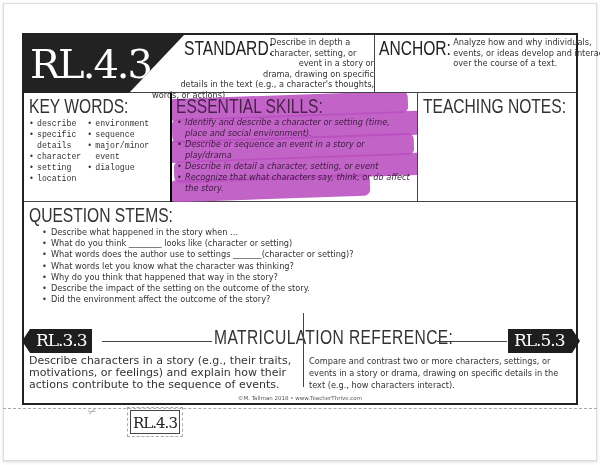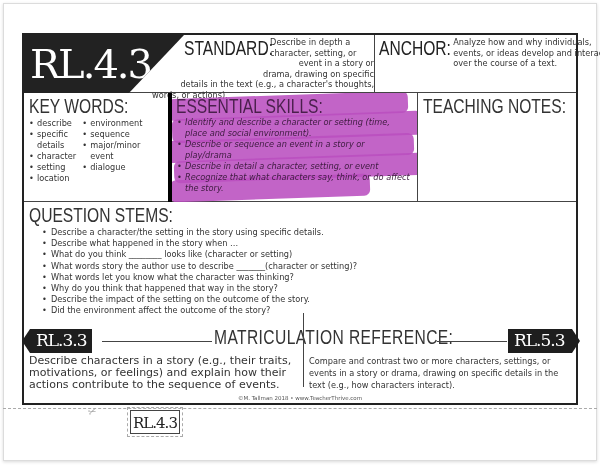--- a/index.html
+++ b/index.html
@@ -22,24 +22,24 @@
   .standard-head { float: left; font-family: "Liberation Sans", sans-serif; font-size: 20px; line-height: 22px;
     transform: scaleX(0.78); transform-origin: left; margin-right: -28px; color: #222; letter-spacing: 0; }
   .std-line { display: block; text-align: right; }
   .anchor { position: absolute; left: 350px; top: 0; width: 240px; height: 58px; border-left: 1px solid #444;
     padding: 2px 4px; font-size: 8.2px; line-height: 10.5px; }
   .anchor-head { float: left; font-family: "Liberation Sans", sans-serif; font-size: 20px; line-height: 22px;
     transform: scaleX(0.78); transform-origin: left; margin-right: -18px; color: #222; }
 
   
   .mid-row { position: absolute; left: 0; top: 58px; width: 552px; height: 109px; border-bottom: 1px solid #444; }
-  .keywords { position: absolute; left: 0; top: 0; width: 148px; height: 109px; border-right: 4px solid #000000; padding: 2px 5px; }
+  .keywords { position: absolute; left: 0; top: 0; width: 148px; height: 109px; border-right: 2px solid #000000; padding: 2px 5px; }
   .section-head { font-family: "Liberation Sans", sans-serif; font-size: 20px; line-height: 22px; color: #333;
     transform: scaleX(0.78); transform-origin: left; white-space: nowrap; }
-  .kw-cols { display: flex; gap: 6px; margin-top: 1px; }
+  .kw-cols { display: flex; gap: 6px; margin-top: 1px; font-family: Liberation Mono, monospace; }
   .kw-col { list-style: none; font-size: 8.2px; line-height: 11px; }
   .kw-col li { position: relative; padding-left: 8px; }
   .kw-col li.b::before { content: "•"; position: absolute; left: 0; }
 
   .skills { position: absolute; left: 148px; top: 0; width: 246px; height: 109px; border-right: 1px solid #444; padding: 2px 4px; overflow: hidden; }
   .highlight { position: absolute; background: #b94fbf; opacity: 0.88; border-radius: 6px; transform: rotate(-2deg); }
   .skills-content { position: relative; }
   .skills-head { color: #4a1f4c; }
   .skill-list { list-style: none; font-size: 8.2px; line-height: 11px; color: #3c1a3e; font-style: italic; }
   .skill-list li { position: relative; padding-left: 9px; }
@@ -139,24 +139,23 @@
     </div>
 
     <div class="notes">
       <div class="section-head">TEACHING NOTES:</div>
     </div>
   </div>
 
   <div class="stems">
     <div class="section-head">QUESTION STEMS:</div>
     <ul class="stem-list">
-      <li>Describe a character/the setting in the story using specific details.</li>
       <li>Describe what happened in the story when …</li>
       <li>What do you think ________ looks like (character or setting)</li>
-      <li>What words story the author use to describe _______(character or setting)?</li>
+      <li>What words does the author use to settings _______(character or setting)?</li>
       <li>What words let you know what the character was thinking?</li>
       <li>Why do you think that happened that way in the story?</li>
       <li>Describe the impact of the setting on the outcome of the story.</li>
       <li>Did the environment affect the outcome of the story?</li>
     </ul>
   </div>
 
   <div class="matric-line-l"></div>
   <div class="matric-head">MATRICULATION REFERENCE:</div>
   <div class="matric-line-r"></div>

